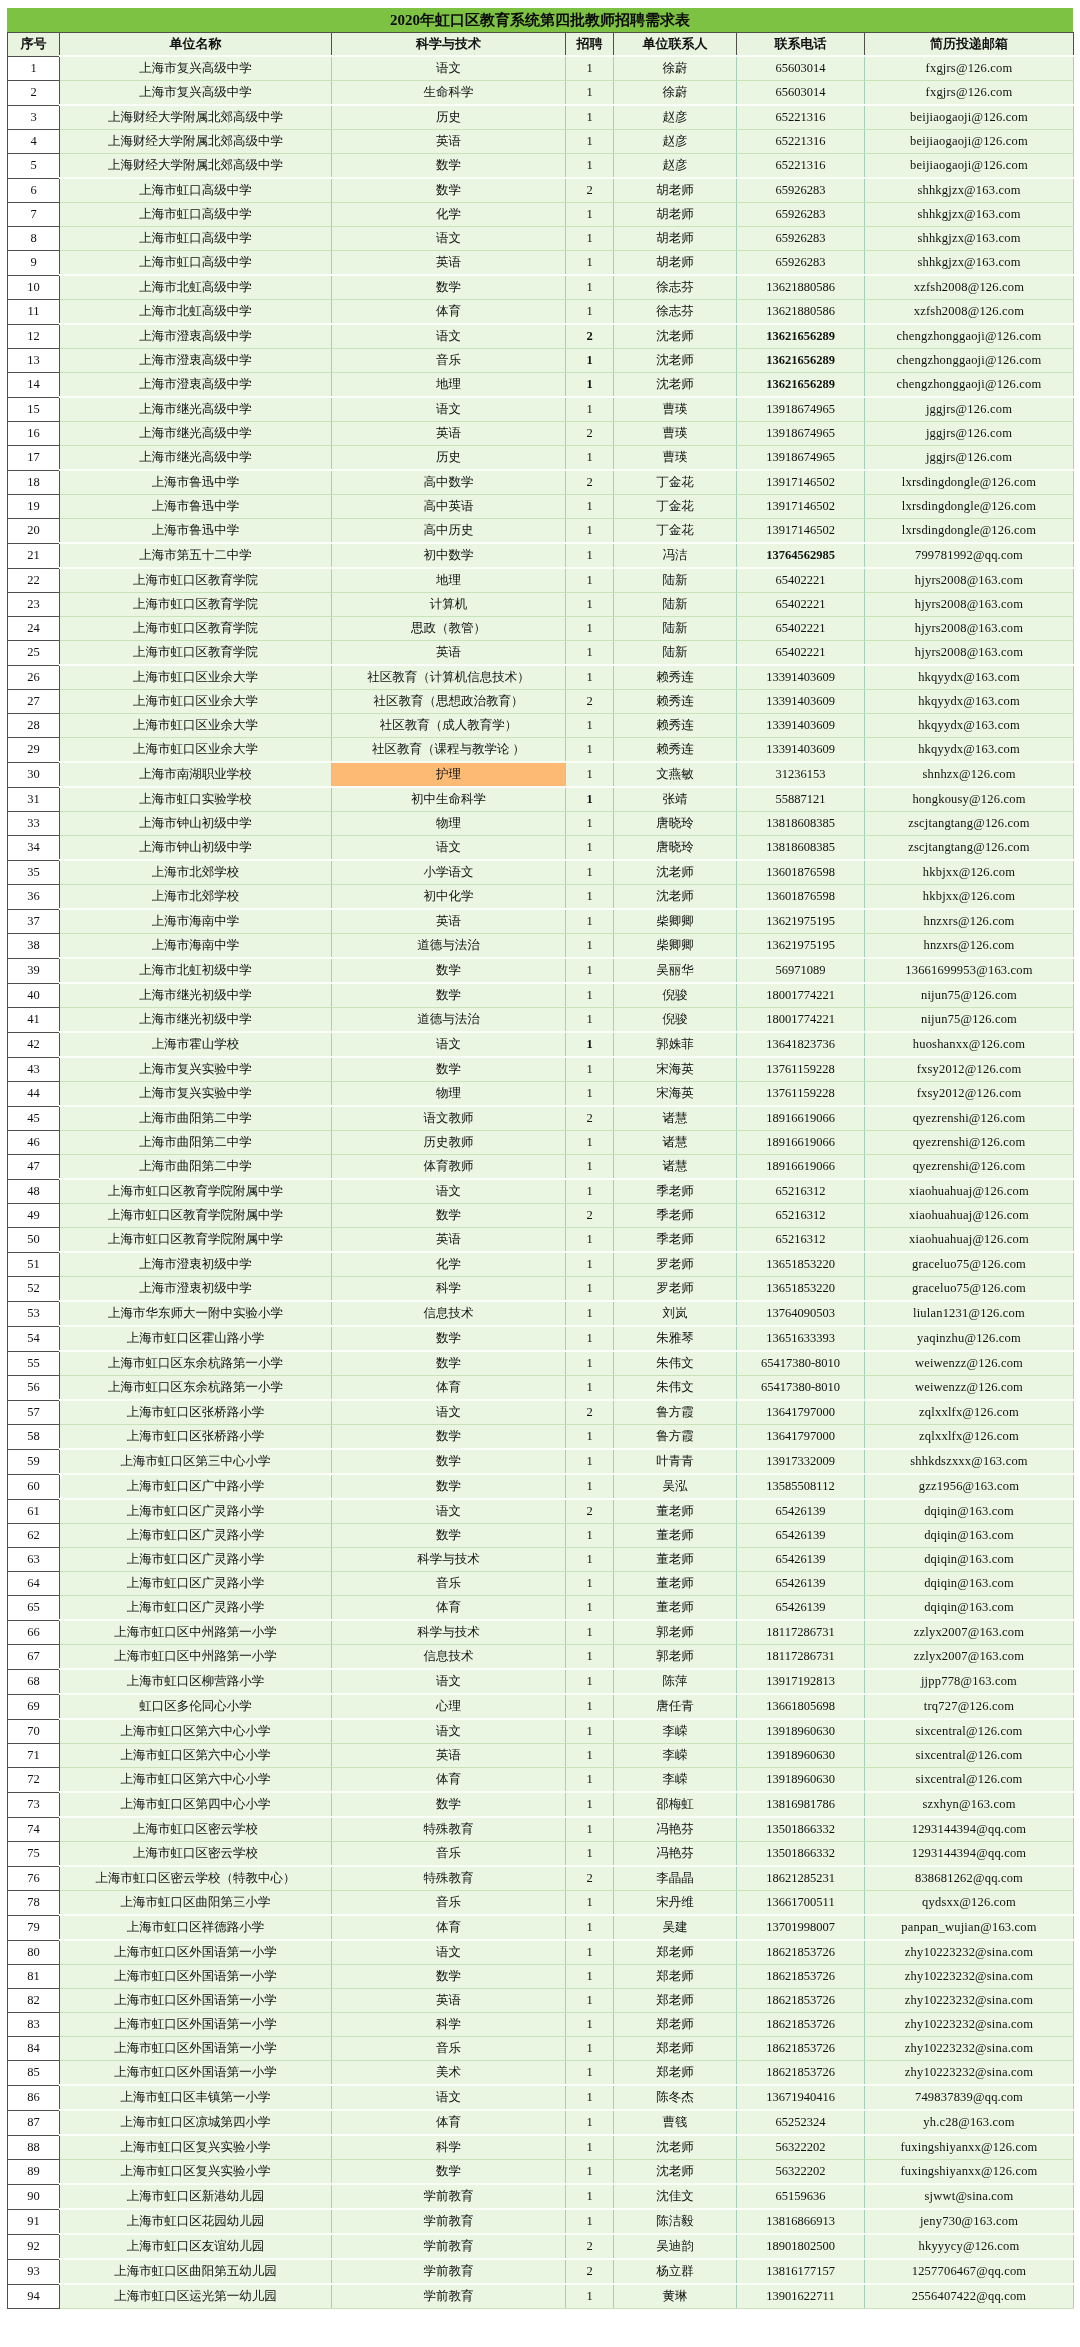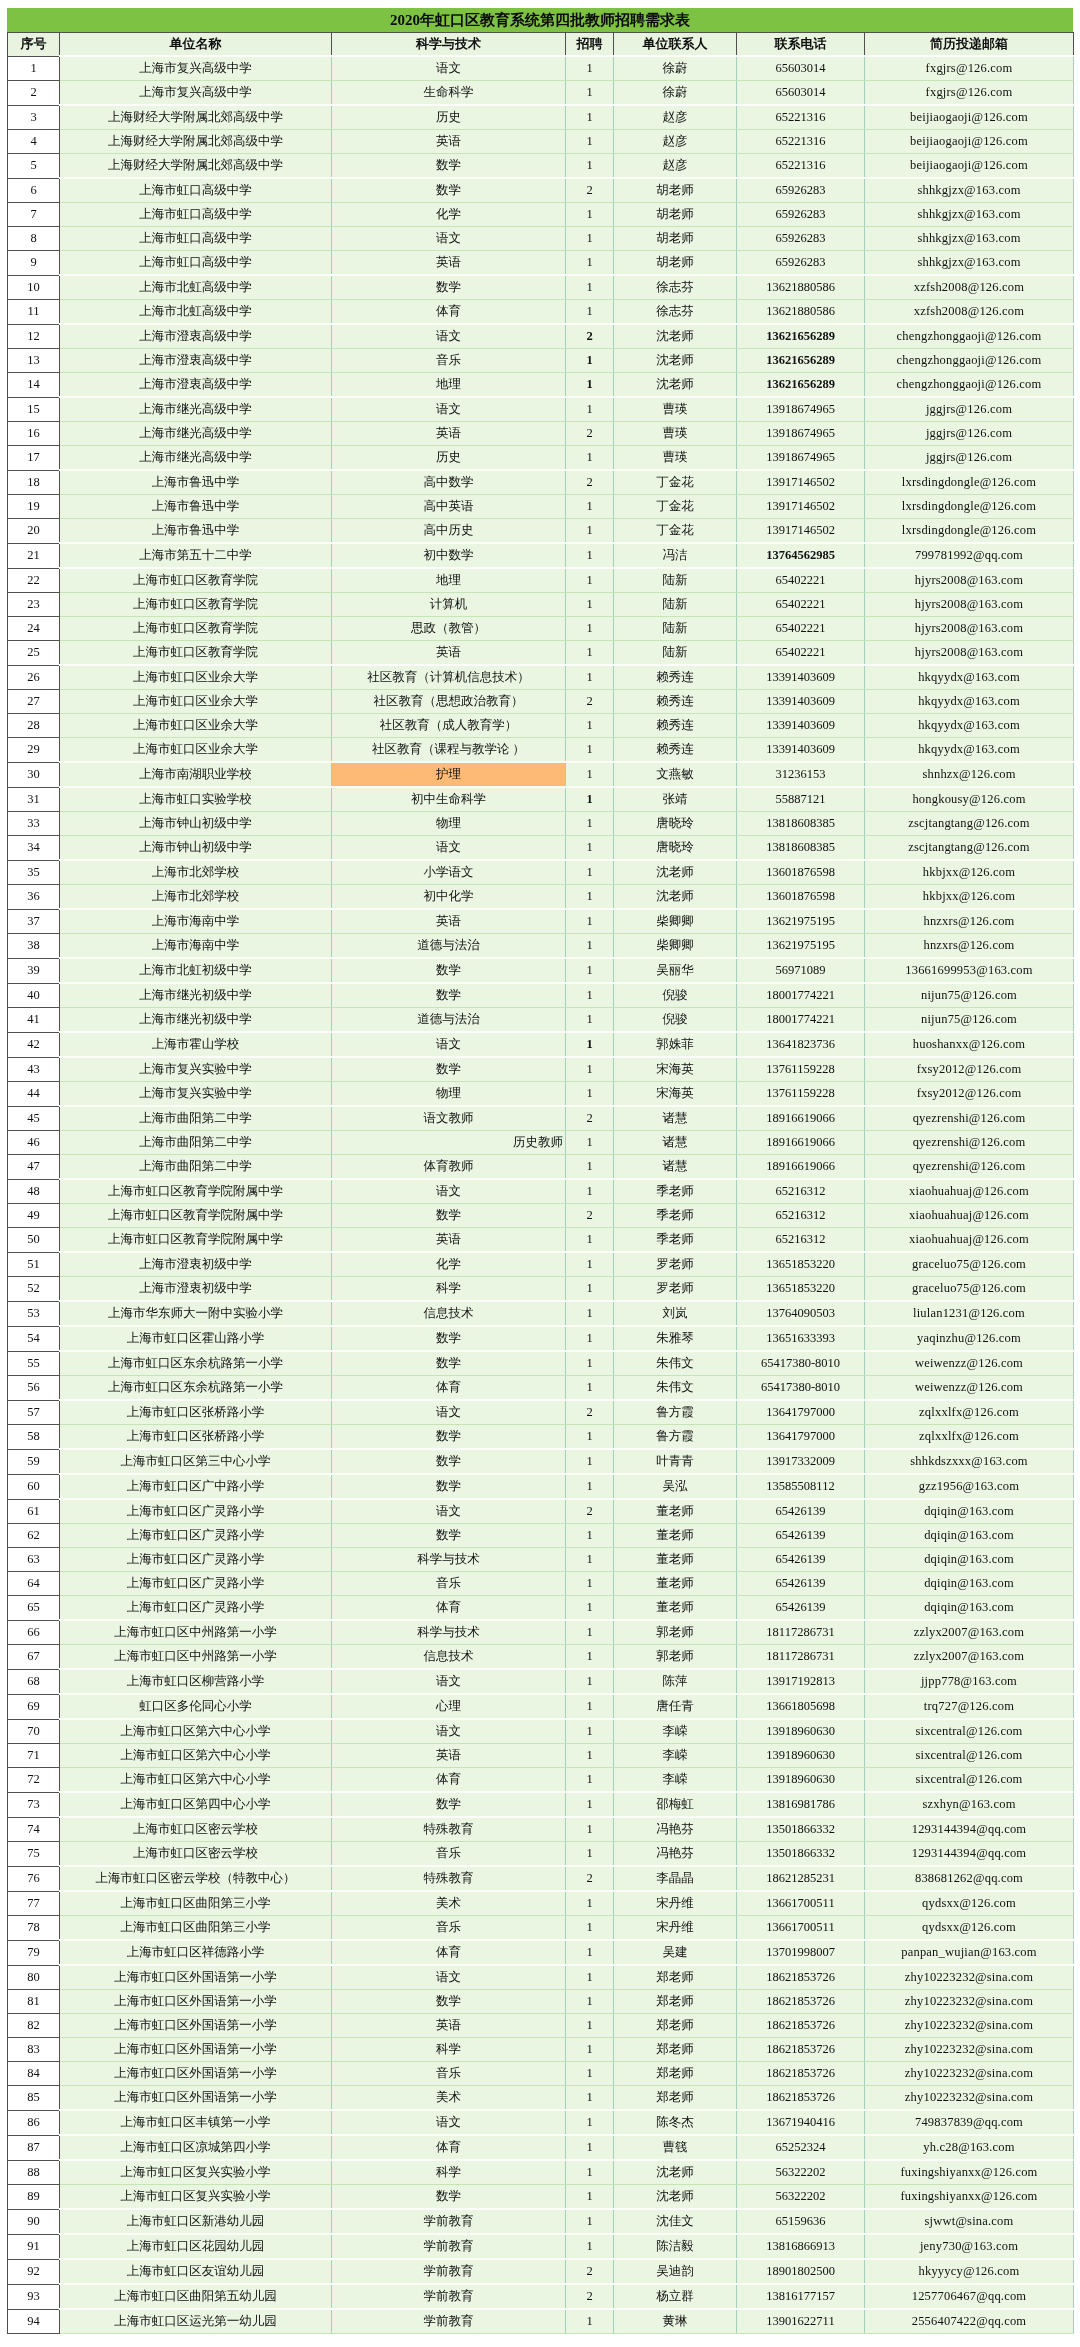--- a/index.html
+++ b/index.html
@@ -485,21 +485,21 @@
           <td class="gcell c-unit" style="background: rgb(234, 245, 226);">上海市曲阳第二中学</td>
           <td class="gcell c-subject" style="background: rgb(234, 245, 226);">语文教师</td>
           <td class="gcell c-qty" style="background: rgb(234, 245, 226);">2</td>
           <td class="gcell c-contact" style="background: rgb(234, 245, 226);">诸慧</td>
           <td class="gcell c-phone" style="background: rgb(234, 245, 226);">18916619066</td>
           <td class="gcell c-email" style="background: rgb(234, 245, 226);">qyezrenshi@126.com</td>
         </tr>
         <tr>
           <td class="c-serial">46</td>
           <td class="gcell c-unit" style="background: rgb(234, 245, 226);">上海市曲阳第二中学</td>
-          <td class="gcell c-subject" style="background: rgb(234, 245, 226); text-align: right;">历史教师</td>
+          <td class="gcell c-subject" style="background: rgb(234, 245, 226);">历史教师</td>
           <td class="gcell c-qty" style="background: rgb(234, 245, 226);">1</td>
           <td class="gcell c-contact" style="background: rgb(234, 245, 226);">诸慧</td>
           <td class="gcell c-phone" style="background: rgb(234, 245, 226);">18916619066</td>
           <td class="gcell c-email" style="background: rgb(234, 245, 226);">qyezrenshi@126.com</td>
         </tr>
         <tr>
           <td class="c-serial">47</td>
           <td class="gcell c-unit" style="background: rgb(234, 245, 226);">上海市曲阳第二中学</td>
           <td class="gcell c-subject" style="background: rgb(234, 245, 226);">体育教师</td>
           <td class="gcell c-qty" style="background: rgb(234, 245, 226);">1</td>
@@ -760,29 +760,20 @@
           <td class="gcell c-email" style="background: rgb(234, 245, 226);">1293144394@qq.com</td>
         </tr>
         <tr class="group-start">
           <td class="c-serial">76</td>
           <td class="gcell c-unit" style="background: rgb(234, 245, 226);">上海市虹口区密云学校（特教中心）</td>
           <td class="gcell c-subject" style="background: rgb(234, 245, 226);">特殊教育</td>
           <td class="gcell c-qty" style="background: rgb(234, 245, 226);">2</td>
           <td class="gcell c-contact" style="background: rgb(234, 245, 226);">李晶晶</td>
           <td class="gcell c-phone" style="background: rgb(234, 245, 226);">18621285231</td>
           <td class="gcell c-email" style="background: rgb(234, 245, 226);">838681262@qq.com</td>
-        </tr>
-        <tr class="group-start">
-          <td class="c-serial">77</td>
-          <td class="gcell c-unit" style="background: rgb(234, 245, 226);">上海市虹口区曲阳第三小学</td>
-          <td class="gcell c-subject" style="background: rgb(234, 245, 226);">美术</td>
-          <td class="gcell c-qty" style="background: rgb(234, 245, 226);">1</td>
-          <td class="gcell c-contact" style="background: rgb(234, 245, 226);">宋丹维</td>
-          <td class="gcell c-phone" style="background: rgb(234, 245, 226);">13661700511</td>
-          <td class="gcell c-email" style="background: rgb(234, 245, 226);">qydsxx@126.com</td>
         </tr>
         <tr>
           <td class="c-serial">78</td>
           <td class="gcell c-unit" style="background: rgb(234, 245, 226);">上海市虹口区曲阳第三小学</td>
           <td class="gcell c-subject" style="background: rgb(234, 245, 226);">音乐</td>
           <td class="gcell c-qty" style="background: rgb(234, 245, 226);">1</td>
           <td class="gcell c-contact" style="background: rgb(234, 245, 226);">宋丹维</td>
           <td class="gcell c-phone" style="background: rgb(234, 245, 226);">13661700511</td>
           <td class="gcell c-email" style="background: rgb(234, 245, 226);">qydsxx@126.com</td>
         </tr>

